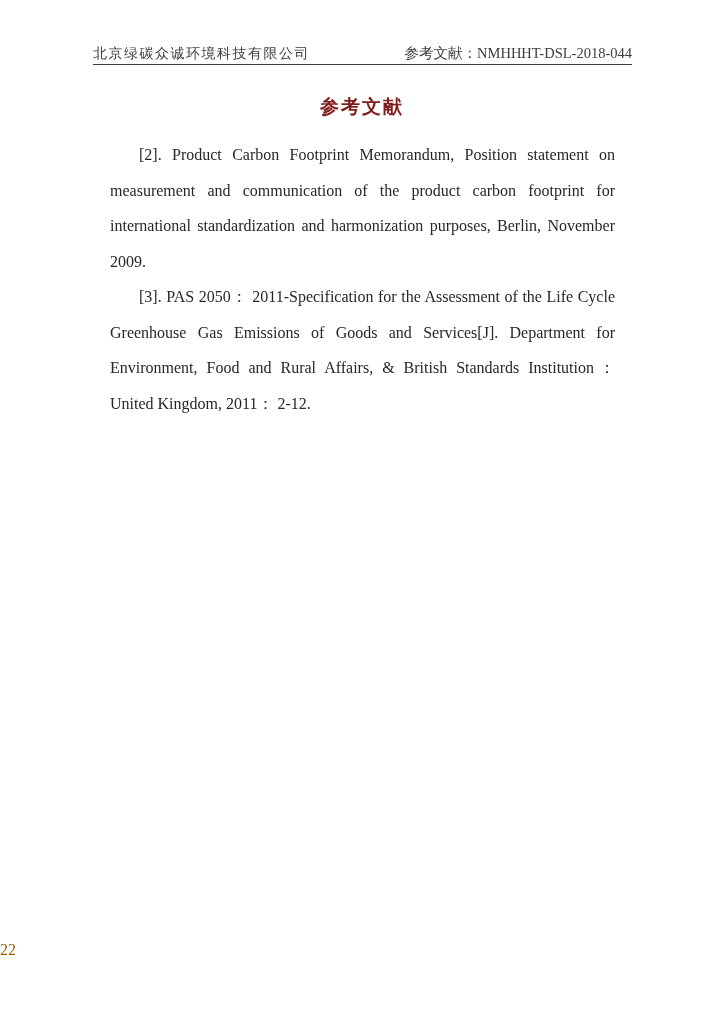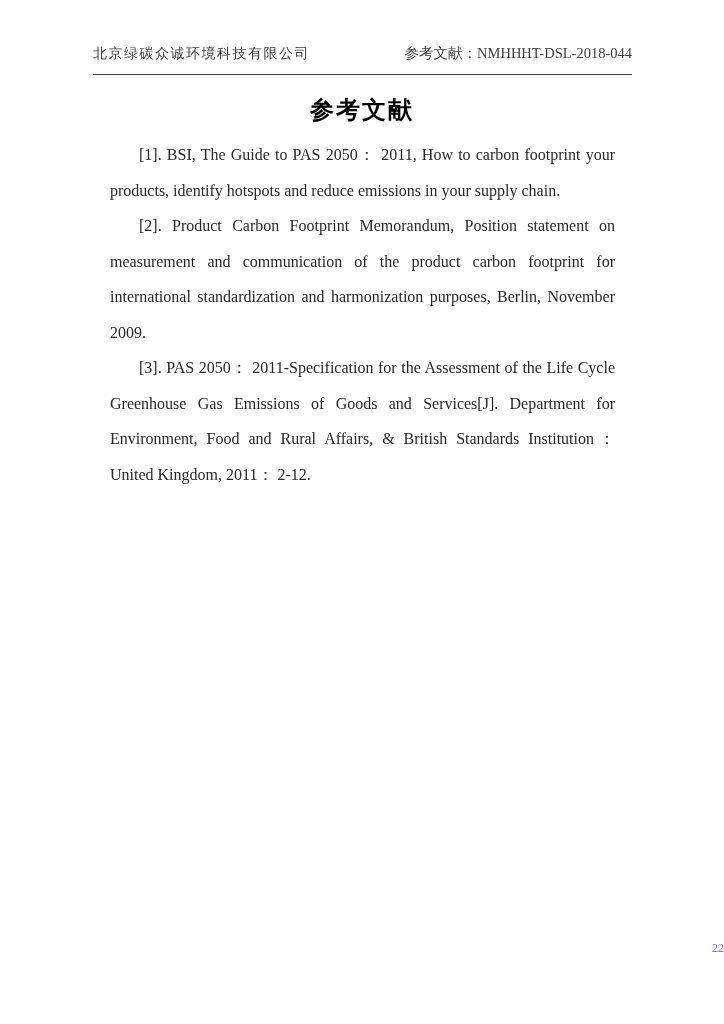--- a/index.html
+++ b/index.html
@@ -18,41 +18,41 @@
     margin: 0 auto;
   }
   .doc-header {
     position: absolute;
     top: 44px;
     left: 93px;
     right: 92px;
     display: flex;
     justify-content: space-between;
     align-items: flex-end;
-    padding-bottom: 11px;
+    padding-bottom: 1px;
     border-bottom: 1.5px solid #3a3a3a;
     font-size: 14px;
     color: #3c3c3c;
   }
   .doc-header .company {
     letter-spacing: 1.5px;
   }
   .doc-header .archive {
     font-size: 14.5px;
   }
   .doc-title {
     position: absolute;
     top: 94px;
     left: 0;
     width: 100%;
     text-align: center;
-    font-size: 24px;
+    font-size: 19px;
     font-weight: bold;
     letter-spacing: 2px;
-    color: #000000;
+    color: #7f1d1d;
   }
   .doc-body {
     position: absolute;
     top: 137px;
     left: 110px;
     width: 505px;
     font-size: 16px;
     line-height: 35.5px;
     text-align: justify;
     text-justify: inter-word;
@@ -60,41 +60,40 @@
   }
   .doc-body p {
     margin: 0;
     text-indent: 29px;
   }
   .page-footer {
     position: absolute;
     top: 941px;
     left: 0;
     width: 100%;
-    text-align: right;
-    font-size: 12px;
-    color: #8b5cf6;
+    text-align: left;
+    font-size: 16px;
+    color: #a16207;
   }
 </style>
 </head>
 <body>
 
 <div class="page">
 
   <div class="doc-header">
     <span class="company">北京绿碳众诚环境科技有限公司</span>
     <span class="archive">
       <span>参考文献：</span><span>NMHHHT-DSL-2018-044</span>
     </span>
   </div>
 
   <div class="doc-title">参考文献</div>
 
   <div class="doc-body">
-    <p>[1]. BSI, The Guide to PAS 2050：  2011, How to carbon footprint your products, identify hotspots and reduce emissions in your supply chain.</p>
     <p>[2]. Product Carbon Footprint Memorandum, Position statement on measurement and communication of the product carbon footprint for international standardization and harmonization purposes, Berlin, November 2009.</p>
     <p>[3]. PAS 2050：  2011-Specification for the Assessment of the Life Cycle Greenhouse Gas Emissions of Goods and Services[J]. Department for Environment, Food and Rural Affairs, &amp; British Standards Institution：  United Kingdom, 2011：  2-12.</p>
   </div>
 
   <div class="page-footer">
     <span>22</span>
   </div>
 
 </div>
 

